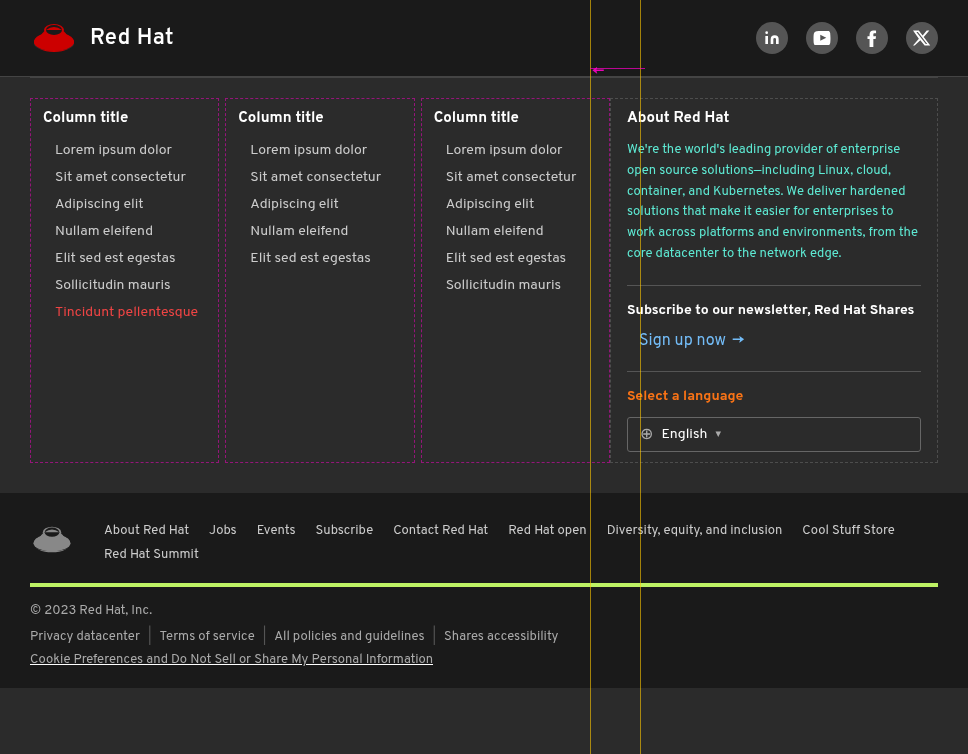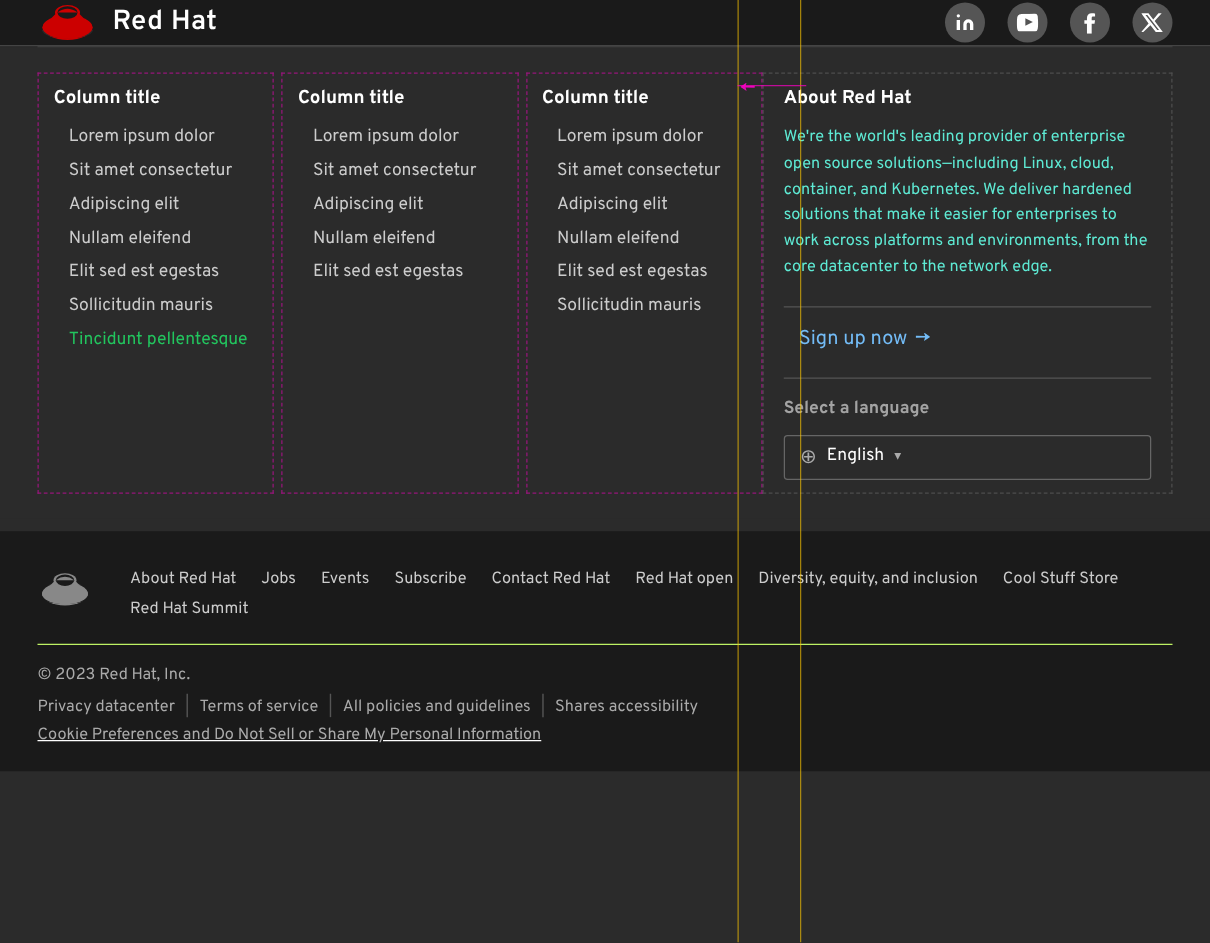--- a/index.html
+++ b/index.html
@@ -4,21 +4,21 @@
   <style>
     * { box-sizing: border-box; margin: 0; padding: 0; }
     body { background: #2b2b2b; color: #fff; font-family: 'RedHatText', 'Overpass', Arial, sans-serif; font-size: 14px; }
 
     
     .header {
       background: #1a1a1a;
       display: flex;
       align-items: center;
       justify-content: space-between;
-      padding: 0 30px;
+      padding: 20px 30px;
       border-bottom: 1px solid #444;
     }
     .logo-area {
       display: flex;
       align-items: center;
       gap: 12px;
     }
     .logo-hat {
       width: 48px;
       height: 36px;
@@ -88,21 +88,21 @@
     .col-item {
       display: block;
       color: #ccc;
       font-size: 14px;
       margin-bottom: 10px;
       cursor: pointer;
       text-decoration: none;
       margin-left: 12px;
     }
     .col-item.highlight {
-      color: #22c55e;
+      color: #ef4444;
     }
 
     
     .about-section {
       flex: 1;
       padding: 10px 16px;
       border: 1px dashed rgba(128,128,128,0.4);
       position: relative;
     }
     .about-title {
@@ -138,21 +138,21 @@
     .divider-line {
       height: 1px;
       background: #555;
       margin: 16px 0;
     }
 
     .lang-section {}
     .lang-title {
       font-weight: 700;
       font-size: 14px;
-      color: #a3a3a3;
+      color: #f97316;
       margin-bottom: 12px;
     }
     .lang-select {
       display: flex;
       align-items: center;
       gap: 8px;
       background: transparent;
       border: 1px solid #666;
       border-radius: 3px;
       padding: 6px 12px;
@@ -197,21 +197,21 @@
     }
     .footer-link {
       color: #ccc;
       font-size: 13px;
       text-decoration: none;
       cursor: pointer;
       white-space: nowrap;
     }
 
     .footer-bottom {
-      border-top: 1px solid #bef264;
+      border-top: 4px solid #bef264;
       padding-top: 16px;
     }
     .copyright {
       color: #aaa;
       font-size: 13px;
       margin-bottom: 10px;
     }
     .footer-legal {
       display: flex;
       flex-wrap: wrap;
@@ -361,20 +361,21 @@
         <a class="col-item">Nullam eleifend</a>
         <a class="col-item">Elit sed est egestas</a>
         <a class="col-item">Sollicitudin mauris</a>
       </div>
     </div>
 
     <div class="about-section">
       <div class="about-title">About Red Hat</div>
       <p class="about-text">We're the world's leading provider of enterprise open source solutions—including Linux, cloud, container, and Kubernetes. We deliver hardened solutions that make it easier for enterprises to work across platforms and environments, from the core datacenter to the network edge.</p>
       <div class="divider-line"></div>
+      <div class="newsletter-title">Subscribe to our newsletter, Red Hat Shares</div>
       <a class="signup-link">
         <span>Sign up now</span>
         <span>→</span>
       </a>
       <div class="divider-line"></div>
       <div class="lang-section">
         <div class="lang-title">Select a language</div>
         <div class="lang-select">
           <span class="globe-icon">⊕</span>
           <span>English</span>

